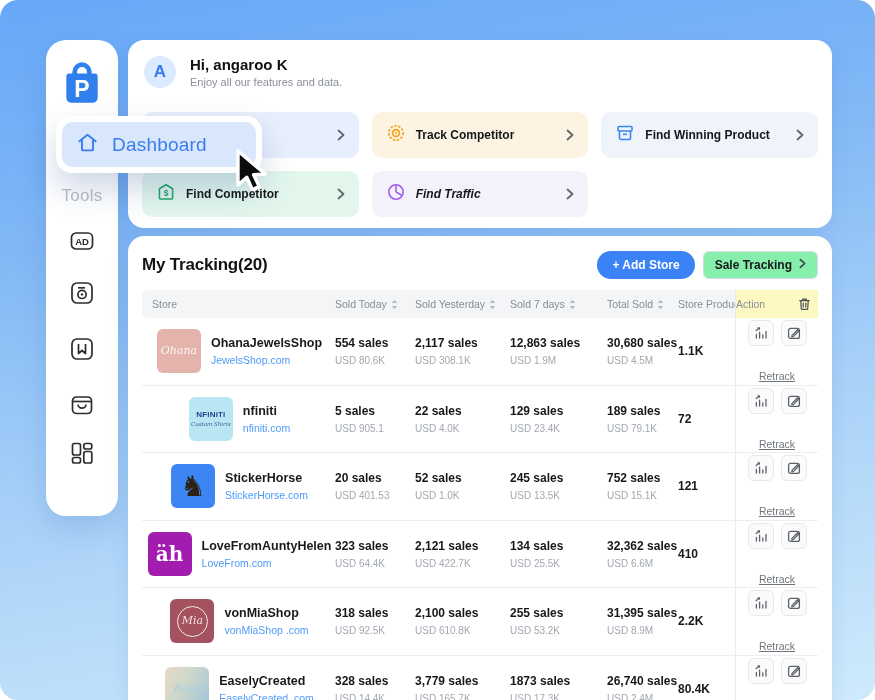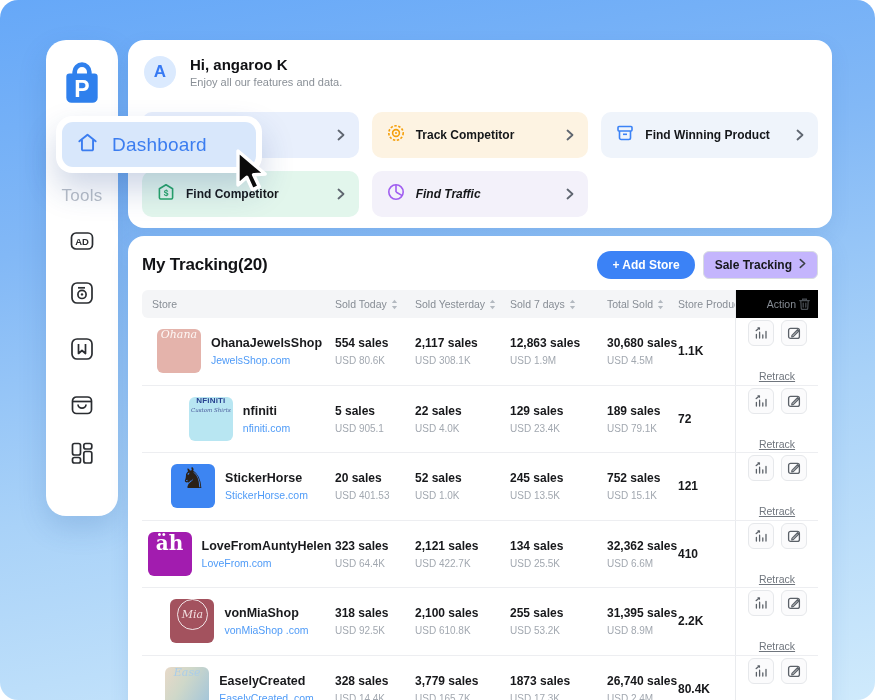--- a/index.html
+++ b/index.html
@@ -76,50 +76,50 @@
     background:#fff; border-radius:16px; box-shadow:0 8px 20px rgba(40,90,160,.10);
   }
   .track-head { display:flex; align-items:center; padding:15px 14px 11px 14px; }
   .track-title { flex:1; font-size:17px; font-weight:800; color:#121316; letter-spacing:-.2px; }
   .btn-add {
     background:#3b82f6; color:#fff; font-size:12px; font-weight:600;
     border:none; border-radius:14px; padding:7px 15px; cursor:pointer;
     font-family:inherit;
   }
   .btn-sale {
-    margin-left:8px; background:#c4b5fd; border:1px solid #d8dce2; border-radius:6px;
+    margin-left:8px; background:#86efac; border:1px solid #d8dce2; border-radius:6px;
     font-size:12px; font-weight:600; color:#17181c; padding:6px 11px;
     display:flex; align-items:center; gap:7px; cursor:pointer; font-family:inherit;
   }
 
   .table { margin:0 14px; }
   .thead, .trow {
     display:grid;
     grid-template-columns:193px 80px 95px 97px 71px 57px 83px;
   }
   .thead { height:28px; }
   .th {
     background:#f4f5f7; display:flex; align-items:center; gap:4px;
     font-size:10.5px; color:#878d95; overflow:hidden; white-space:nowrap;
   }
   .th:first-child { border-radius:6px 0 0 6px; padding-left:10px; }
   .th.action-col {
-    background:#000000; border-left:1px solid #e9ebee;
-    justify-content:flex-end; position:relative; padding-right:22px;
+    background:#fef9c3; border-left:1px solid #e9ebee;
+    justify-content:flex-start; position:relative; padding-right:22px;
   }
   .trash-btn {
     position:absolute; right:5px; top:50%; transform:translateY(-50%);
     background:none; border:none; cursor:pointer; display:flex; padding:2px;
   }
   .trow { height:67.5px; border-bottom:1px solid #edeef1; }
   .cell { display:flex; flex-direction:column; justify-content:center; align-items:flex-start; }
   .store-cell { flex-direction:row; align-items:center; gap:10px; padding-left:2px; }
   .store-logo {
     width:44px; height:44px; border-radius:6px; flex:0 0 44px;
-    display:flex; flex-direction:column; align-items:center; 
+    display:flex; flex-direction:column; align-items:center; justify-content:center;
     overflow:hidden; text-align:center; line-height:1.1;
   }
   .logo-sub:empty { display:none; }
   .v-script .logo-main { font-family:"DejaVu Serif",serif; font-style:italic; font-size:11px; }
   .v-serif .logo-main { font-family:"DejaVu Serif",serif; font-size:20px; font-weight:600; }
   .v-glyph .logo-main { font-size:29px; line-height:1; }
   .v-nfiniti .logo-main { font-size:8px; font-weight:bold; letter-spacing:.2px; }
   .v-nfiniti .logo-sub { font-family:"DejaVu Serif",serif; font-style:italic; font-size:5.5px; color:#4a5a9a; margin-top:1px; }
   .v-stamp .logo-main {
     border:1.5px solid rgba(255,255,255,.85); border-radius:50%;

